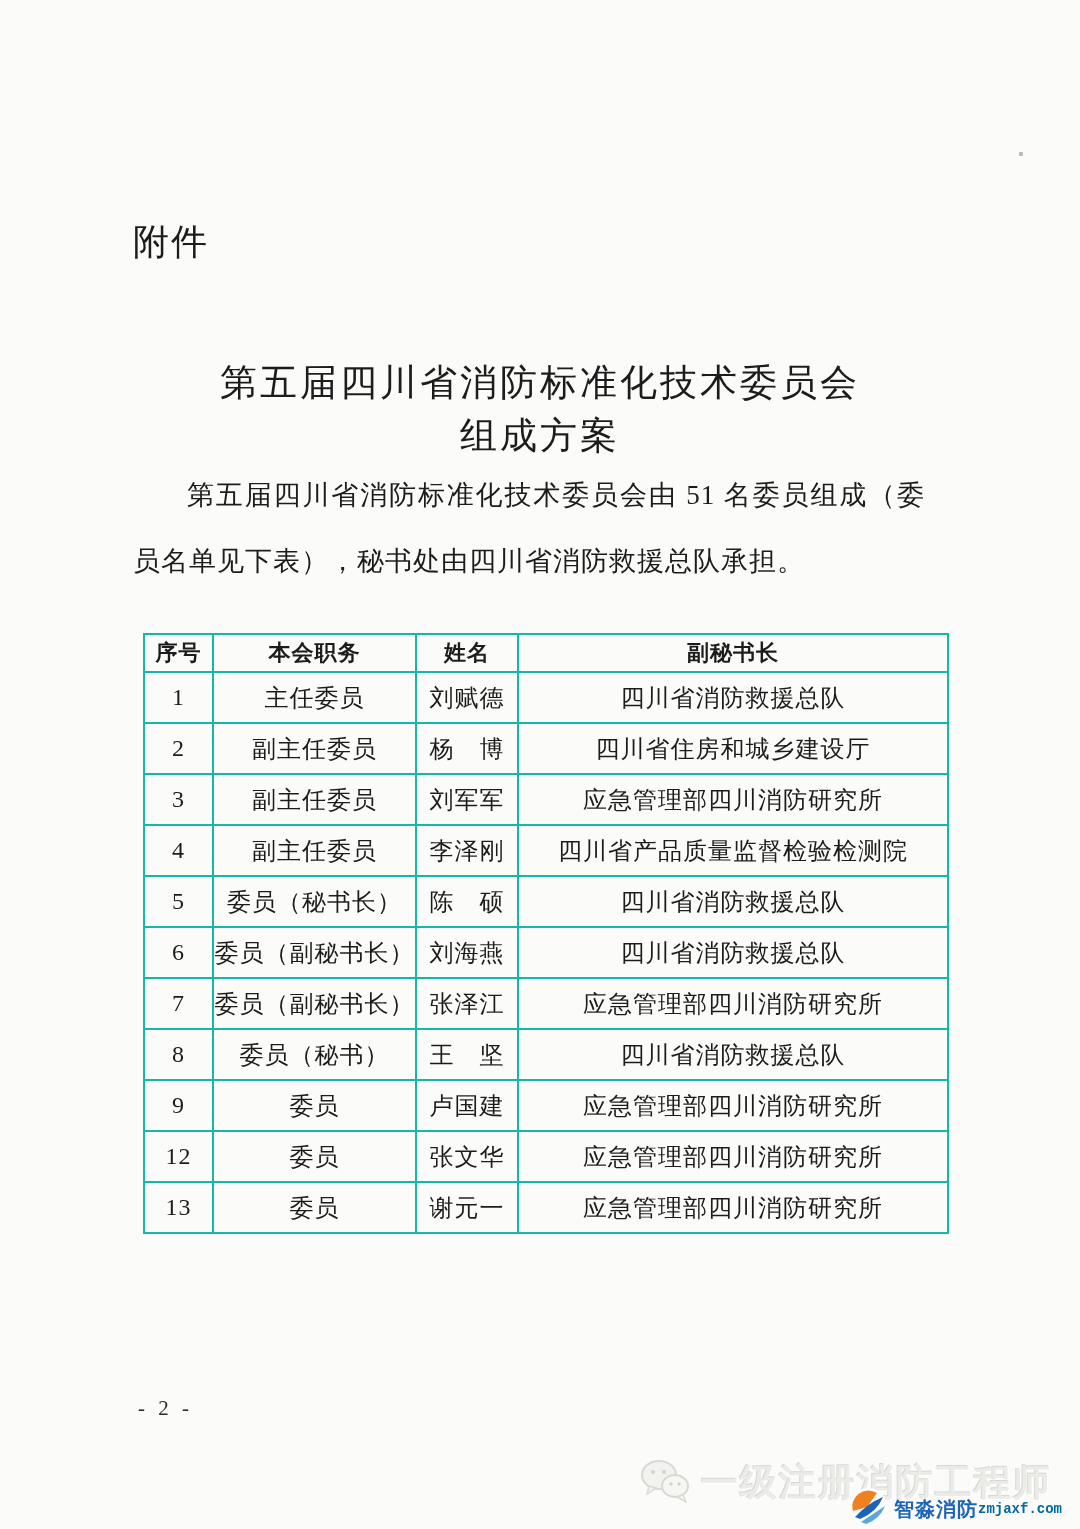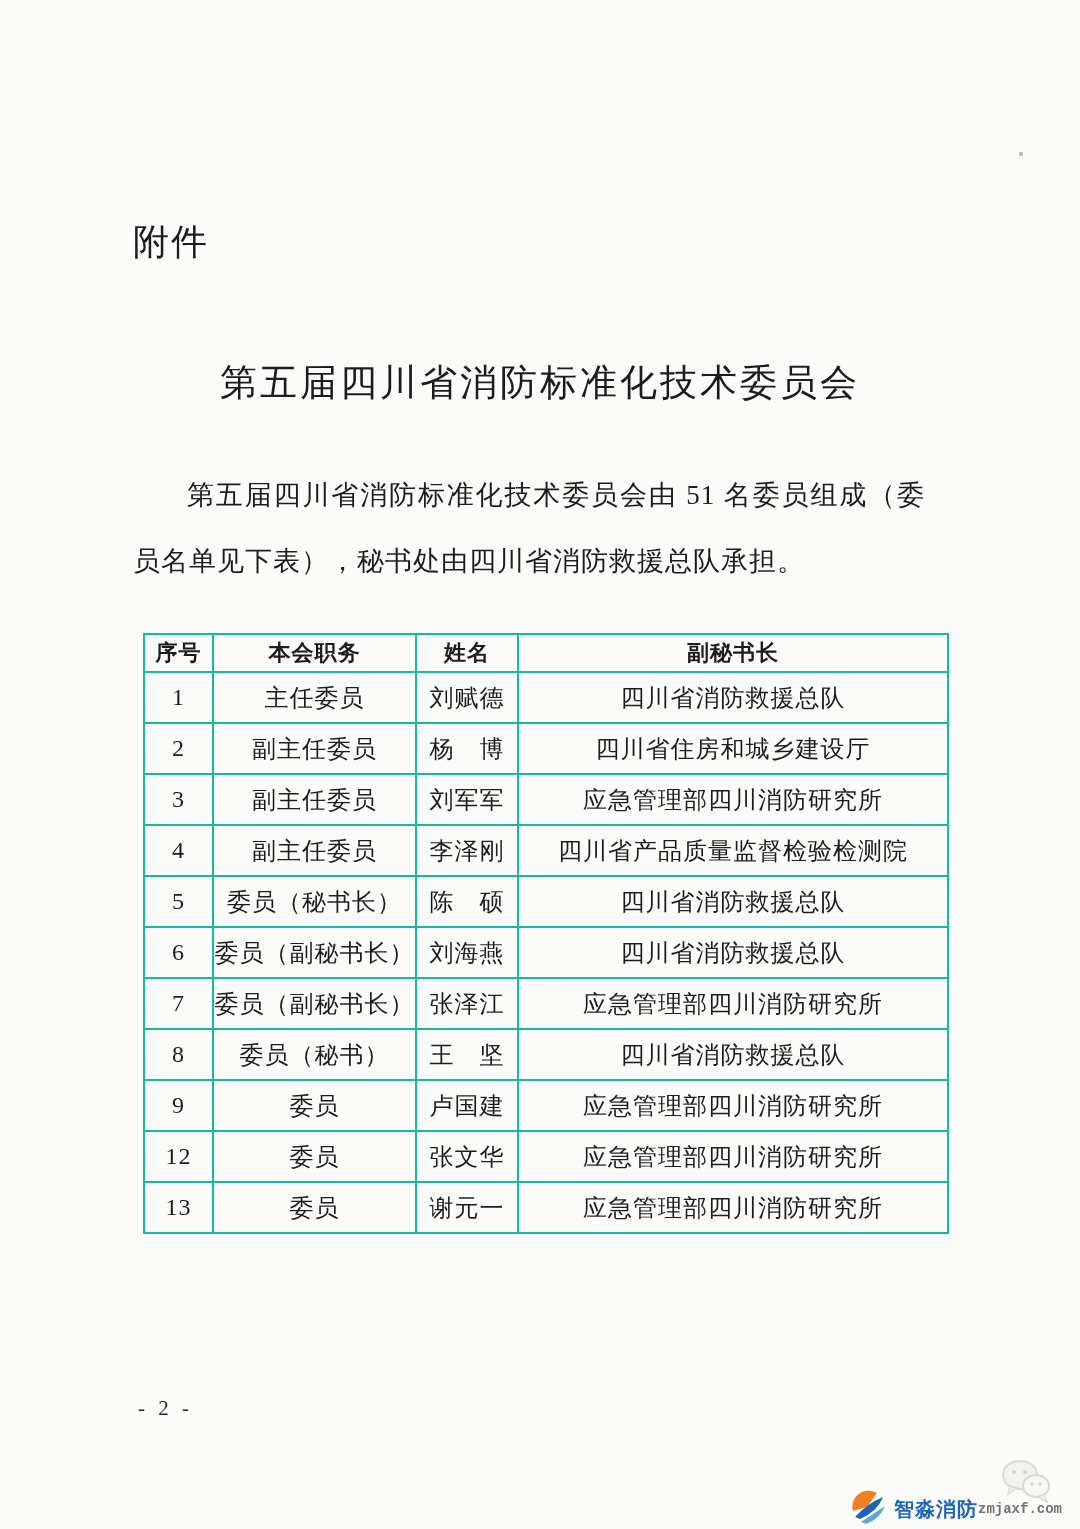--- a/index.html
+++ b/index.html
@@ -122,33 +122,34 @@
     font-family: "Liberation Sans", "DejaVu Sans", sans-serif;
     font-weight: 700;
     font-size: 20px;
     color: #1b64b8;
     letter-spacing: 1px;
   }
   .logo-domain {
     font-family: "Liberation Mono", "DejaVu Sans Mono", monospace;
     font-weight: 700;
     font-size: 14px;
-    color: #737373;
+    color: #0369a1;
     margin-top: 3px;
   }
 </style>
 </head>
 <body>
 
 <div class="attachment-label">附件</div>
 
 <div class="scan-dot"></div>
 
 <div class="doc-title">
   <div>第五届四川省消防标准化技术委员会</div>
+  <div>组成方案</div>
 </div>
 
 <div class="intro-paragraph">第五届四川省消防标准化技术委员会由 51 名委员组成（委员名单见下表），秘书处由四川省消防救援总队承担。</div>
 
 <table class="committee">
   <colgroup>
     <col class="c-no">
       <col class="c-pos">
       <col class="c-name">
       <col class="c-unit">
@@ -239,20 +240,21 @@
       <ellipse cx="20" cy="17" rx="17" ry="14" fill="#f2f2ef" stroke="#d9d9d5" stroke-width="2"></ellipse>
       <path d="M10 28 L8 36 L17 30 Z" fill="#f2f2ef" stroke="#d9d9d5" stroke-width="1.5"></path>
       <circle cx="14" cy="14" r="2" fill="#d2d2ce"></circle>
       <circle cx="25" cy="14" r="2" fill="#d2d2ce"></circle>
       <ellipse cx="36" cy="28" rx="13" ry="11" fill="#f6f6f3" stroke="#d9d9d5" stroke-width="2"></ellipse>
       <path d="M44 37 L47 44 L38 39 Z" fill="#f6f6f3" stroke="#d9d9d5" stroke-width="1.5"></path>
       <circle cx="32" cy="26" r="1.7" fill="#d2d2ce"></circle>
       <circle cx="40" cy="26" r="1.7" fill="#d2d2ce"></circle>
     </svg>
   </span>
+  <span class="watermark-text">一级注册消防工程师</span>
 </div>
 
 <div class="footer-logo">
   <span>
     <svg width="40" height="40" viewBox="0 0 40 40">
       <circle cx="20" cy="20" r="19" fill="#ffffff"></circle>
       <path d="M5 24 A16 16 0 0 1 29 6 L19 20 Z" fill="#f08120"></path>
       <path d="M7 30 Q20 16 35 10 Q29 25 12 32 Z" fill="#1b64b8"></path>
       <path d="M13 35 Q25 27 37 19 Q32 32 18 37 Z" fill="#5aa7dc"></path>
     </svg>

